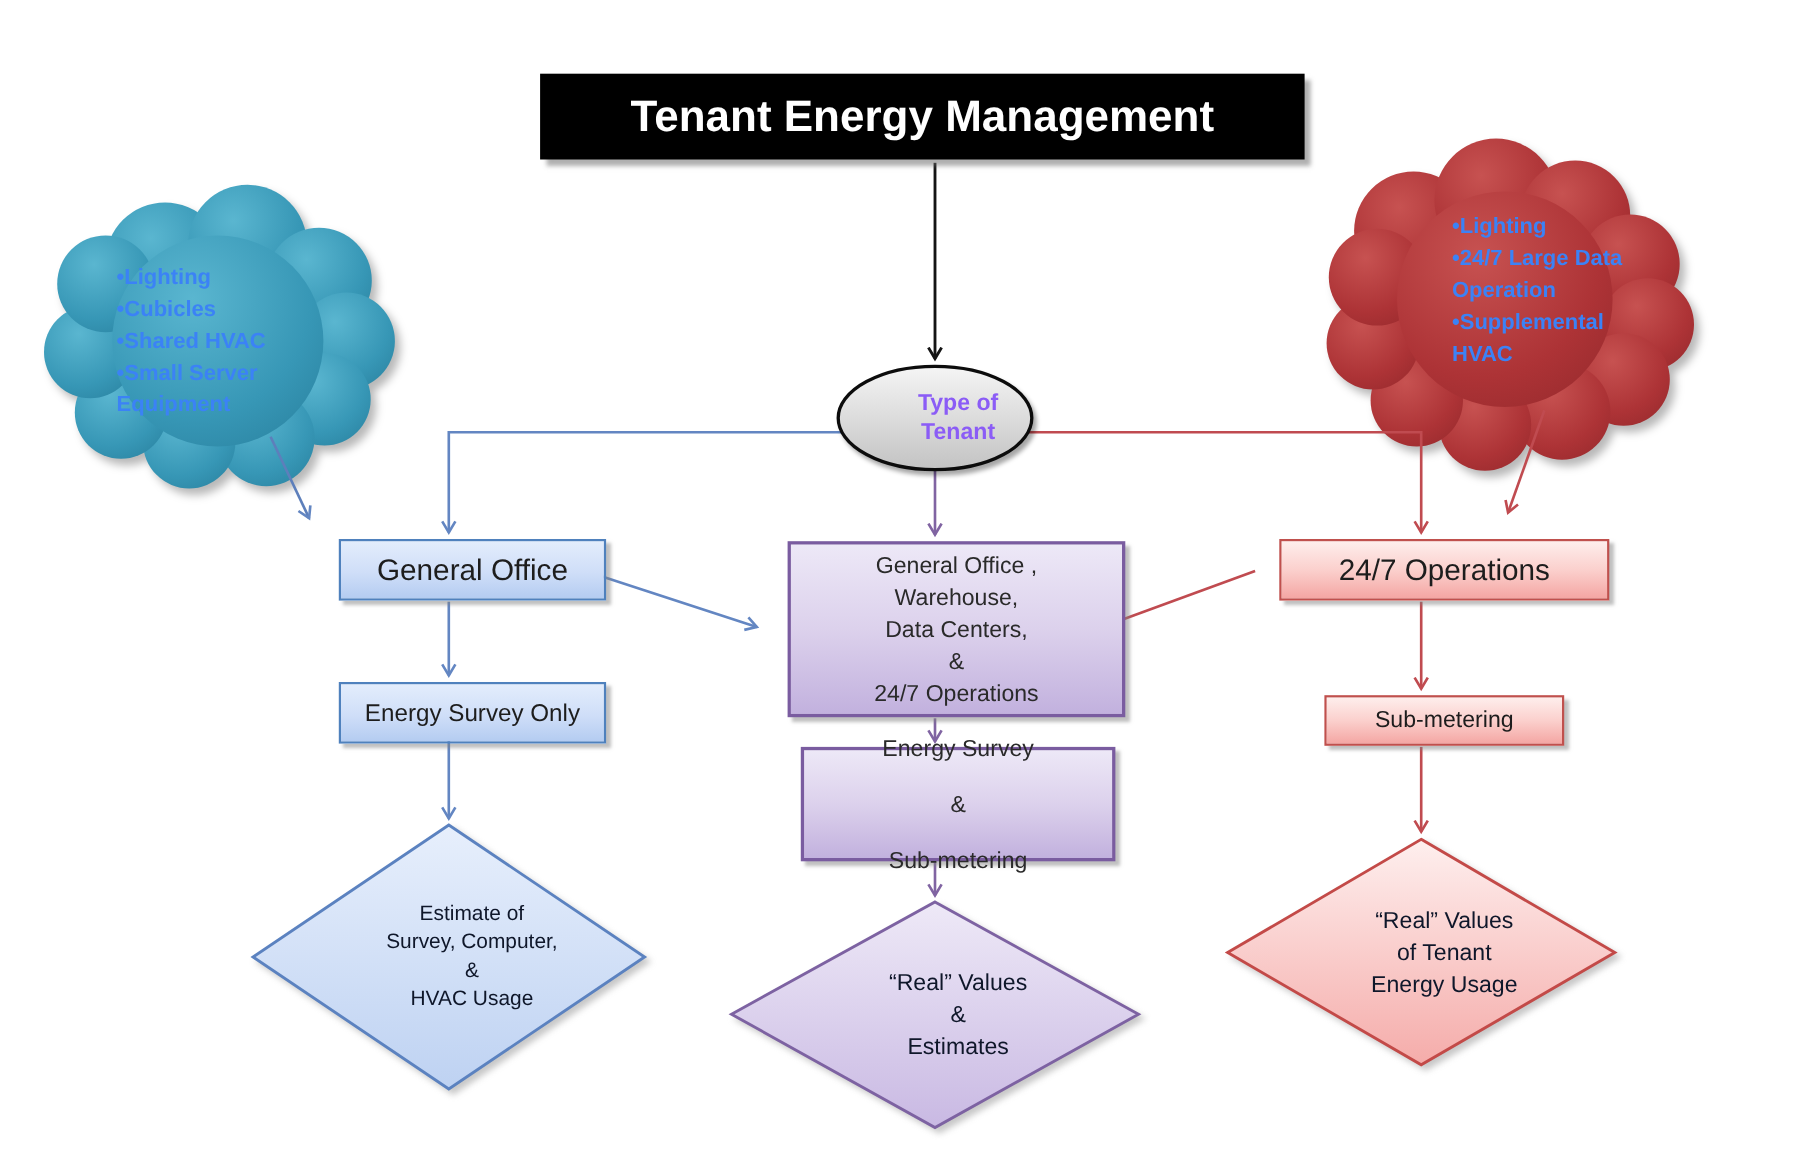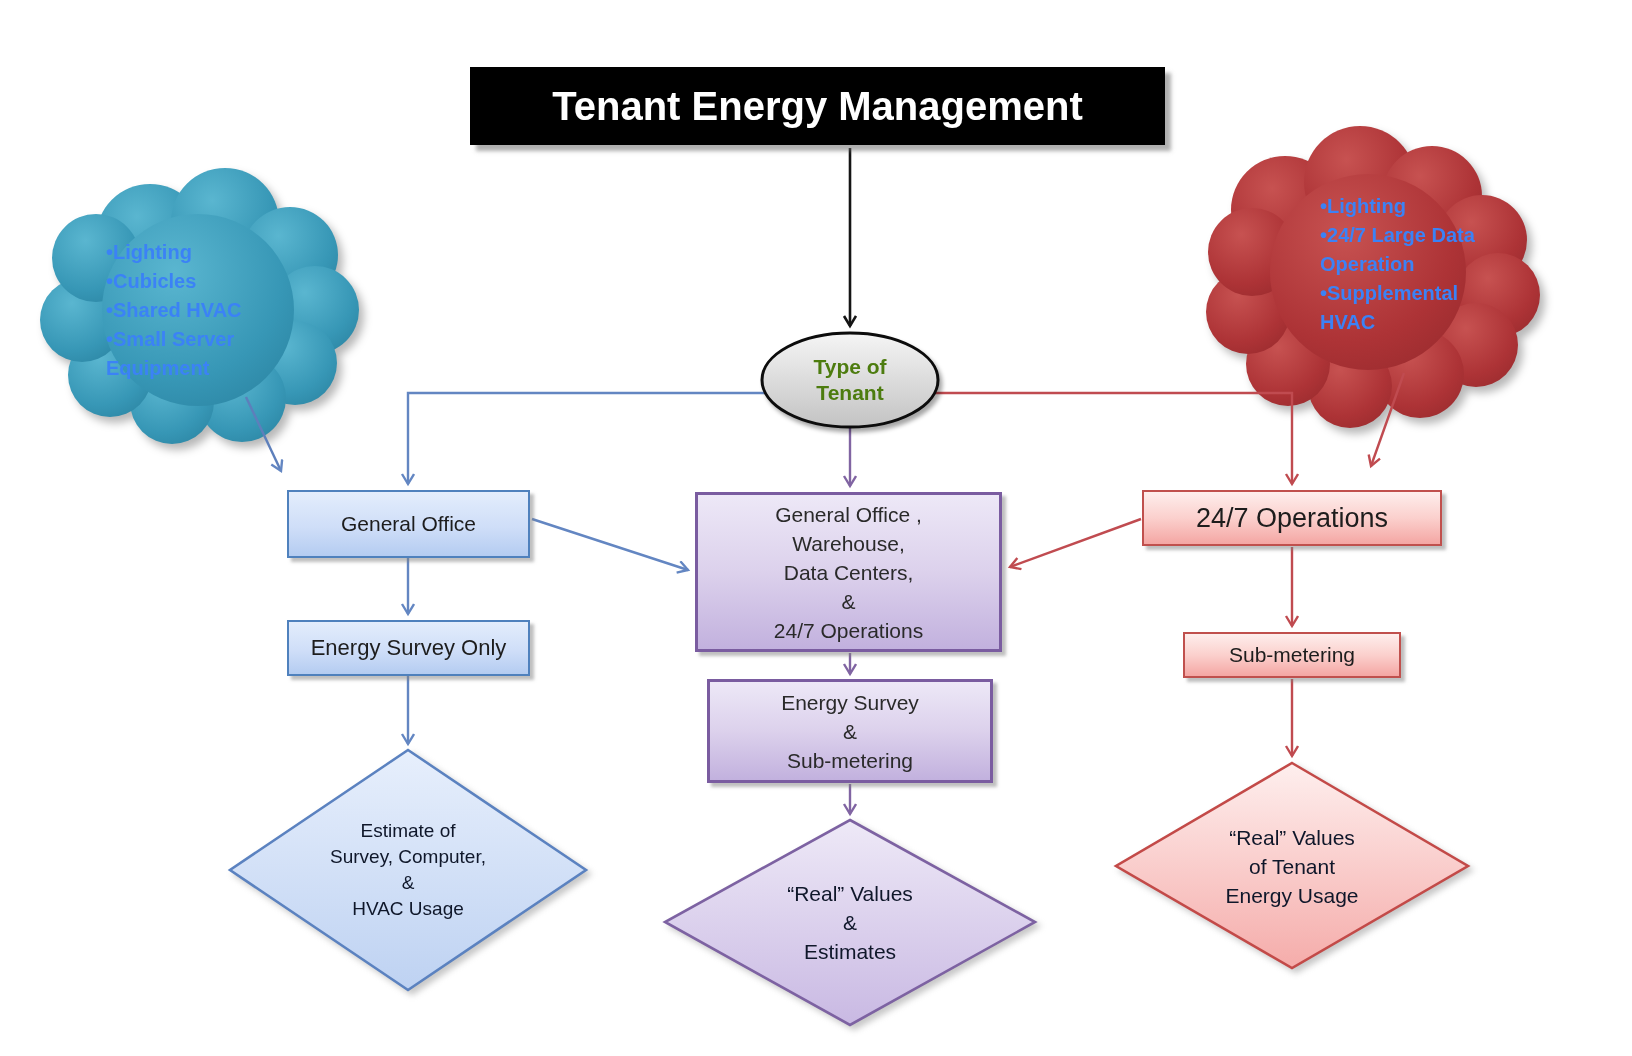--- a/index.html
+++ b/index.html
@@ -1,33 +1,33 @@
 <!DOCTYPE html>
 <html><head>
 <meta charset="utf-8">
 <style>
   html,body{margin:0;padding:0;background:#fff;}
   .canvas{position:relative;width:1632px;height:1056px;background:#ffffff;overflow:hidden;
           font-family:"Liberation Sans", sans-serif;}
   .layer{position:absolute;left:0;top:0;}
   .abs{position:absolute;box-sizing:border-box;}
-  .center-text{display:flex;flex-direction:column;justify-content:center;align-items:center;text-align:center;}
+  .center-text{display:flex;flex-direction:column;justify-content:center;align-items:center;text-align:center;margin-left:21px;}
   .title-box{left:470px;top:67px;width:695px;height:78px;background:#000;color:#fff;
              font-size:40px;font-weight:bold;box-shadow:6px 6px 4px rgba(110,110,110,.55);}
   .box{box-shadow:4px 4px 3px rgba(130,130,130,.5);color:#1d1d1d;}
   .blue-box{background:linear-gradient(#e3edfc 0%,#cfdef8 55%,#b4ccf1 100%);border:2px solid #4F81BD;}
   .purple-box{background:linear-gradient(#ede8f7 0%,#dcd1ec 50%,#c2b1de 100%);border:3px solid #7A5CA0;}
   .pink-box{background:linear-gradient(#feeeec 0%,#fbd0cd 50%,#f4a6a3 100%);border:2px solid #C0504D;}
-  .go-box{left:287px;top:490px;width:243px;height:68px;font-size:21px;}
+  .go-box{left:287px;top:490px;width:243px;height:56px;font-size:27px;}
   .eso-box{left:287px;top:620px;width:243px;height:56px;font-size:22px;}
   .pb1{left:695px;top:492px;width:307px;height:160px;font-size:21px;line-height:29px;color:#2a2a2a;}
-  .pb2{left:707px;top:679px;width:286px;height:104px;font-size:21px;line-height:29px;color:#2a2a2a;}
+  .pb2{left:707px;top:679px;width:286px;height:104px;font-size:21px;line-height:29px;color:#2a2a2a;gap:22px;}
   .ops-box{left:1142px;top:490px;width:300px;height:56px;font-size:27px;}
   .sub-box{left:1183px;top:632px;width:218px;height:46px;font-size:21px;}
-  .ellipse-text{left:770px;top:338px;width:160px;height:84px;font-size:21px;font-weight:bold;color:#4d7c0f;line-height:26px;}
+  .ellipse-text{left:770px;top:338px;width:160px;height:84px;font-size:21px;font-weight:bold;color:#8b5cf6;line-height:26px;}
   .cloud-text{color:#3b82f6;font-weight:bold;font-size:20px;line-height:29px;}
   .cloud-left-text{left:106px;top:238px;width:190px;}
   .cloud-right-text{left:1320px;top:192px;width:182px;}
   .d-text{color:#0f172a;}
   .d-left{left:258px;top:770px;width:300px;height:200px;font-size:19px;line-height:26px;}
   .d-center{left:700px;top:832px;width:300px;height:180px;font-size:21px;line-height:29px;}
   .d-right{left:1142px;top:776px;width:300px;height:180px;font-size:21px;line-height:29px;}
 </style>
 </head>
 <body>

